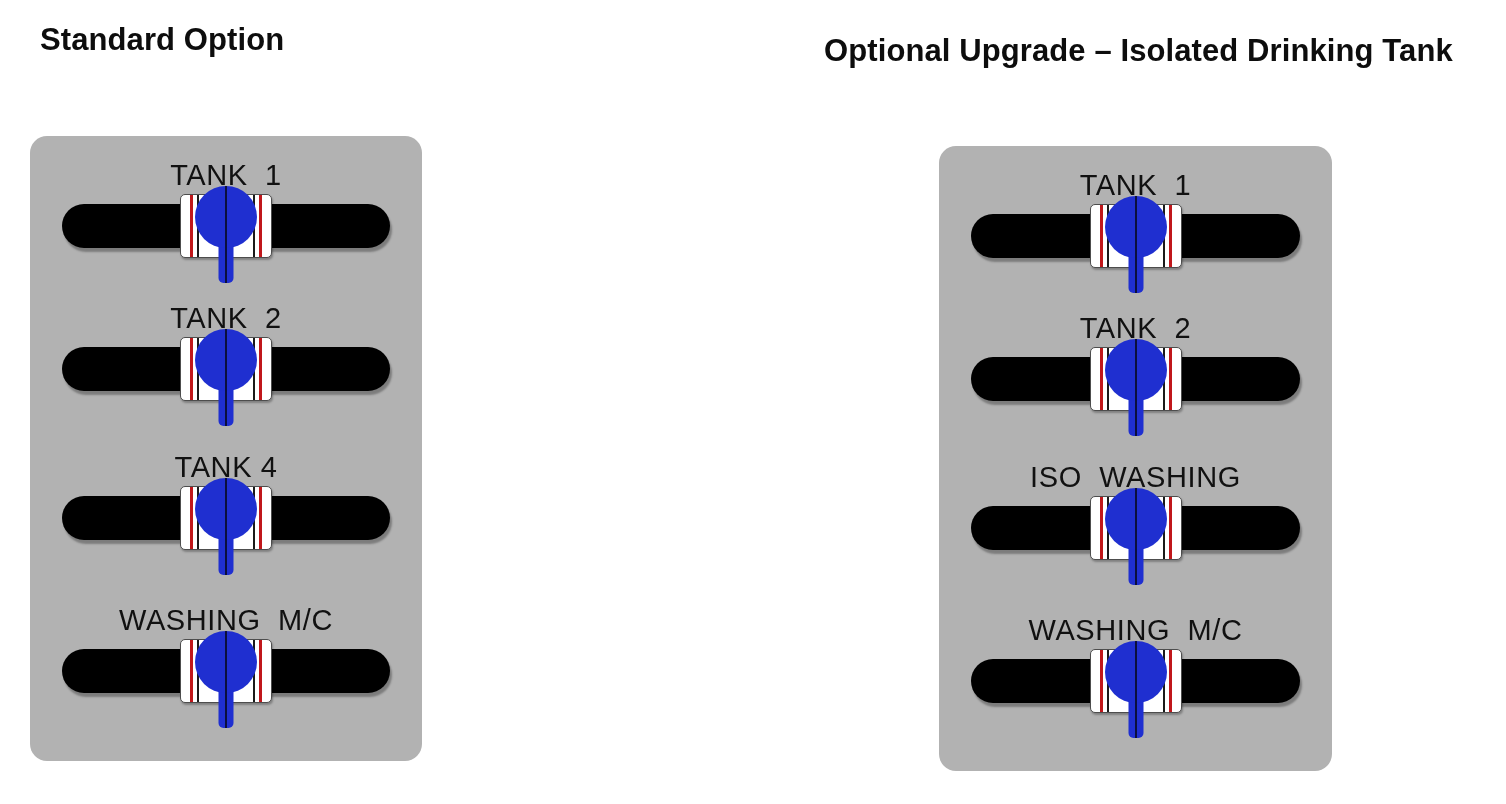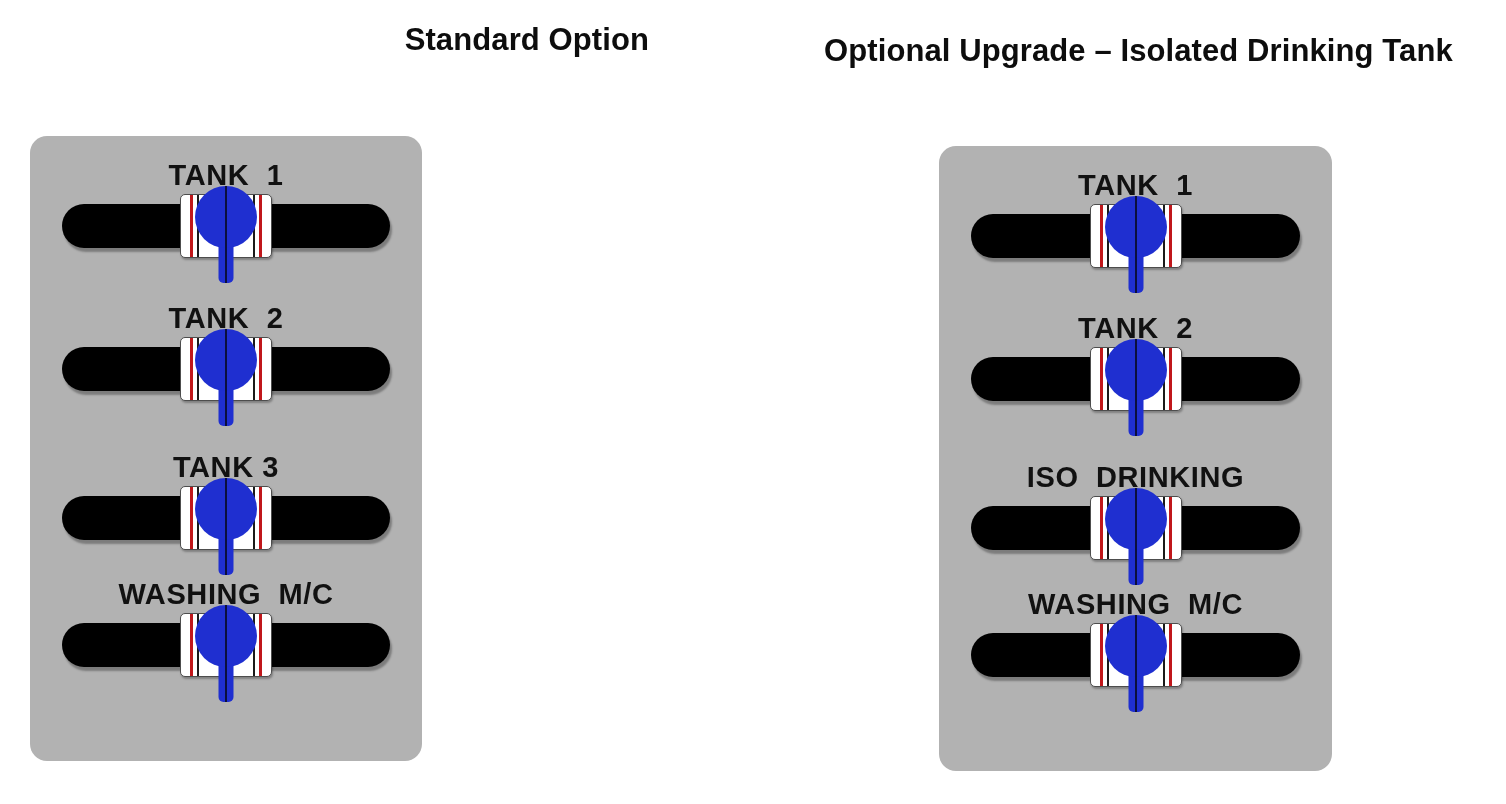--- a/index.html
+++ b/index.html
@@ -20,21 +20,21 @@
   
   .section-title {
     position: absolute;
     font-weight: 700;
     color: #0d0d0d;
     font-size: 31px;
     line-height: 45px;
     letter-spacing: 0.1px;
     white-space: pre-wrap;
   }
-  #title-left  { left: 49px;  top: 17px; width: 600px; text-align: right; }
+  #title-left  { left: 40px;  top: 17px; width: 600px; }
   #title-right { left: 824px; top: 28px; width: 670px; }
 
   
   .panel {
     position: absolute;
     background: #b2b2b2;
     border-radius: 17px;
   }
   #panel-left  { left: 30px;  top: 136px; width: 392px; height: 625px; }
   #panel-right { left: 939px; top: 146px; width: 393px; height: 625px; }
@@ -47,21 +47,21 @@
     height: 148px;
   }
   .valve-label {
     position: absolute;
     top: 0;
     left: 0;
     width: 100%;
     text-align: center;
     font-size: 29px;
     line-height: 34px;
-    font-weight: 700;
+    font-weight: 400;
     color: #111111;
     letter-spacing: 0.6px;
     white-space: pre;
   }
 
   
   .pipe {
     position: absolute;
     top: 46px;
     left: 32px;
@@ -140,21 +140,21 @@
     transform: translateX(-50%);
     width: 2px;
     height: 97px;
     background: #0b0f3d;
   }
 
   
   .r0 { top: 22px; }
   .r1 { top: 165px; }
   .r2 { top: 314px; }
-  .r3 { top: 441px; }
+  .r3 { top: 467px; }
 </style>
 </head>
 <body>
 
 <div class="section-title" id="title-left">Standard Option</div>
 
 <div class="panel" id="panel-left">
 
   <div class="valve-row r0">
     <div class="valve-label">TANK  1</div>
@@ -178,21 +178,21 @@
       <span class="stripe black l-black"></span>
       <span class="stripe black r-black"></span>
       <span class="stripe red r-red"></span>
     </div>
     <div class="handle-stem"></div>
     <div class="handle-circle"></div>
     <div class="handle-line"></div>
   </div>
 
   <div class="valve-row r2">
-    <div class="valve-label">TANK 3</div>
+    <div class="valve-label">TANK 4</div>
     <div class="pipe"></div>
     <div class="valve-body">
       <span class="stripe red l-red"></span>
       <span class="stripe black l-black"></span>
       <span class="stripe black r-black"></span>
       <span class="stripe red r-red"></span>
     </div>
     <div class="handle-stem"></div>
     <div class="handle-circle"></div>
     <div class="handle-line"></div>
@@ -240,21 +240,21 @@
       <span class="stripe black l-black"></span>
       <span class="stripe black r-black"></span>
       <span class="stripe red r-red"></span>
     </div>
     <div class="handle-stem"></div>
     <div class="handle-circle"></div>
     <div class="handle-line"></div>
   </div>
 
   <div class="valve-row r2">
-    <div class="valve-label">ISO  DRINKING</div>
+    <div class="valve-label">ISO  WASHING</div>
     <div class="pipe"></div>
     <div class="valve-body">
       <span class="stripe red l-red"></span>
       <span class="stripe black l-black"></span>
       <span class="stripe black r-black"></span>
       <span class="stripe red r-red"></span>
     </div>
     <div class="handle-stem"></div>
     <div class="handle-circle"></div>
     <div class="handle-line"></div>

